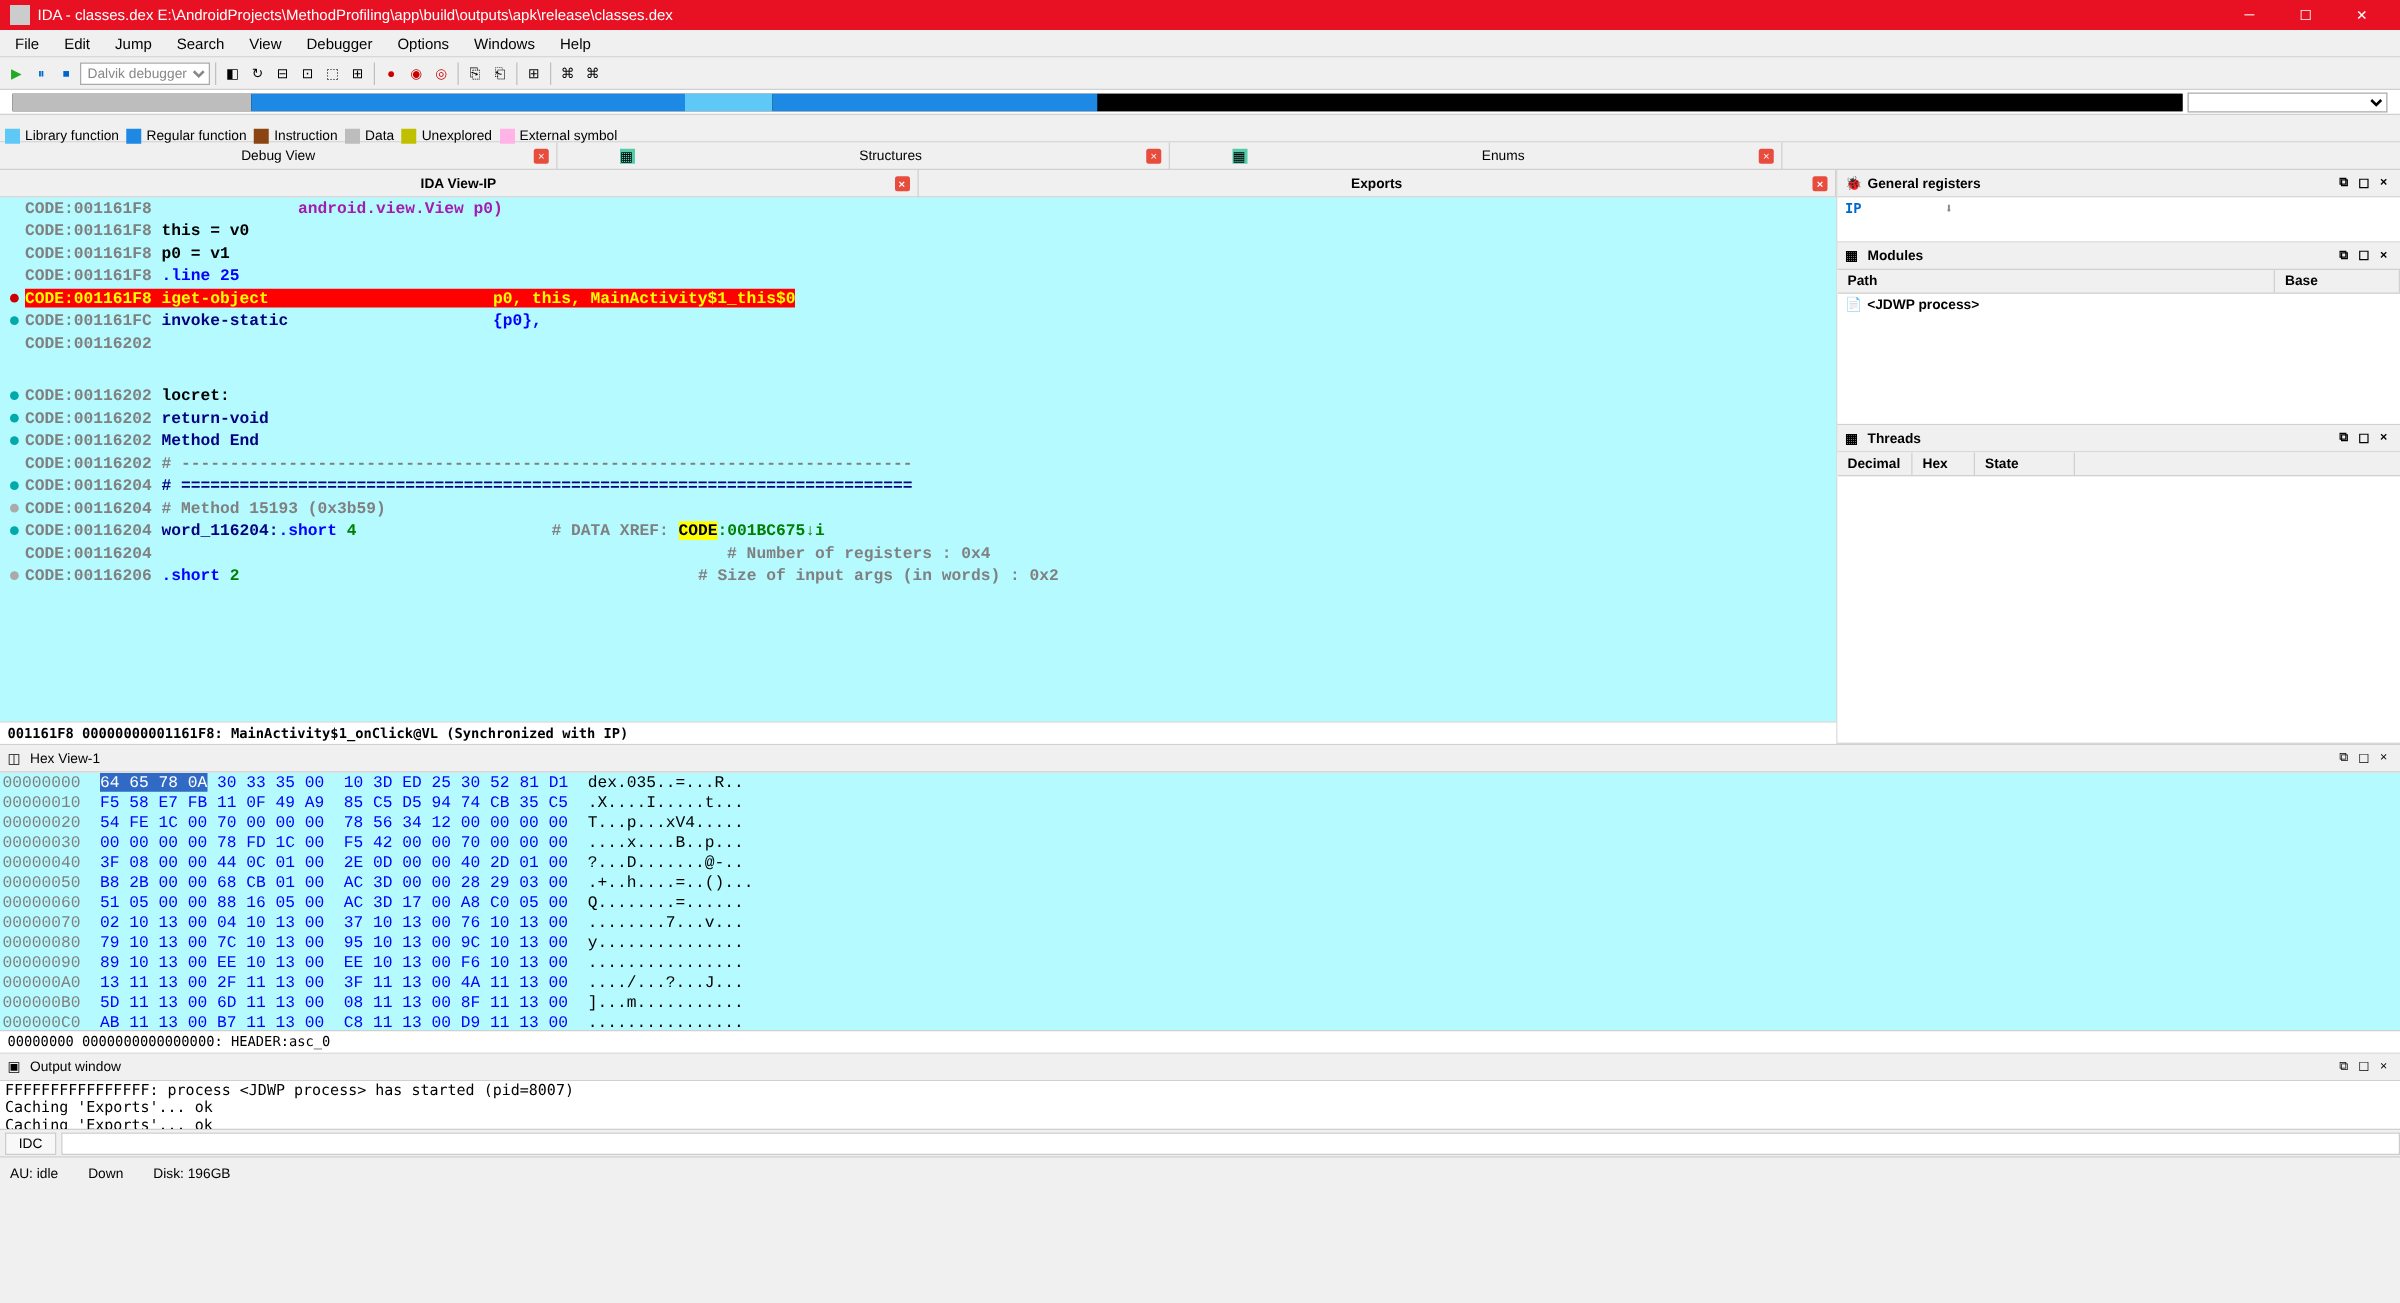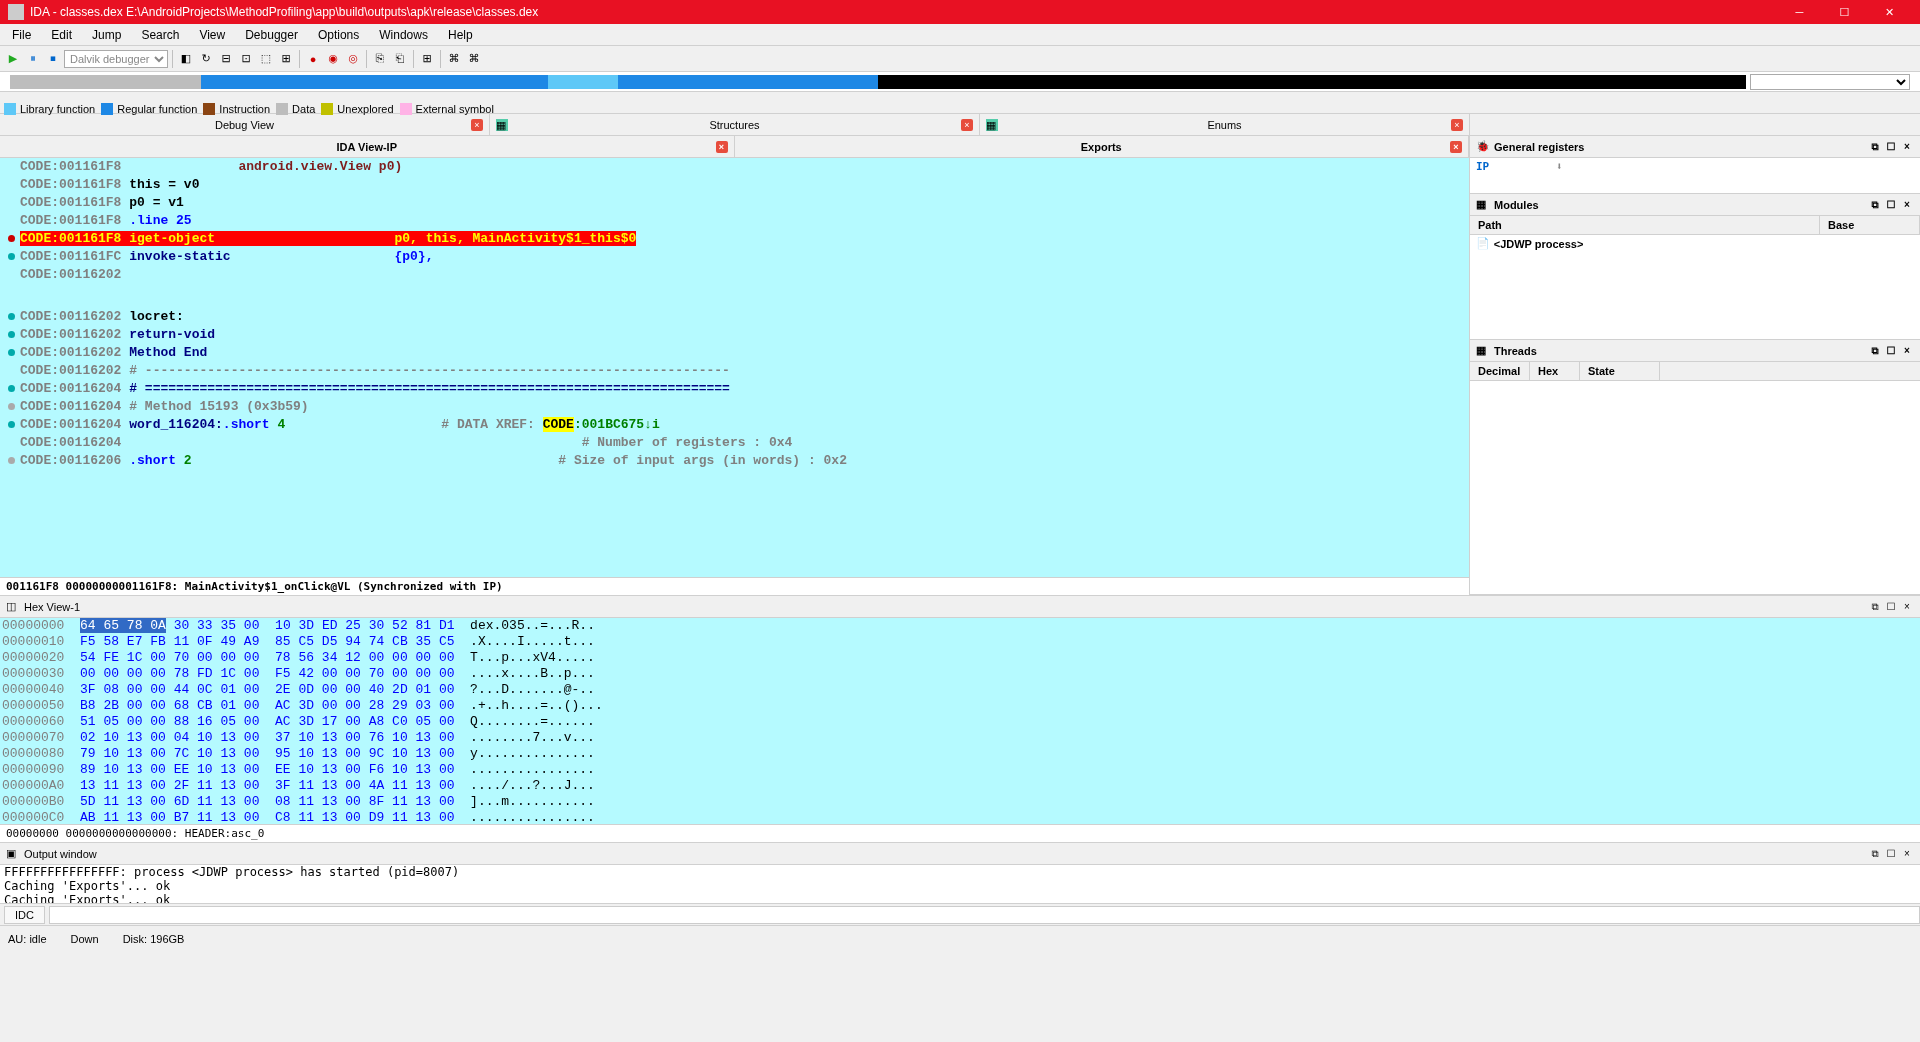--- a/index.html
+++ b/index.html
@@ -15,21 +15,21 @@
 .tool-btn { width: 18px; height: 18px; display: flex; align-items: center; justify-content: center; cursor: pointer; font-size: 11px; }
 .tool-sep { width: 1px; height: 18px; background: #c0c0c0; margin: 0 2px; }
 .debugger-select { font-size: 11px; padding: 1px; background: white; border: 1px solid #aaa; color: #888; }
 .nav-bar { background: #fff; height: 20px; display: flex; align-items: center; border-bottom: 1px solid #d0d0d0; padding: 0 10px; }
 .nav-ruler { flex: 1; height: 14px; background: #000; position: relative; margin-right: 4px; }
 .nav-ruler .seg { position: absolute; height: 100%; top: 0; }
 .nav-dropdown { width: 160px; height: 16px; border: 1px solid #aaa; background: white; }
 .legend-bar { background: #f0f0f0; height: 22px; display: flex; align-items: center; padding: 0 4px; gap: 6px; border-bottom: 1px solid #d0d0d0; font-size: 11px; }
 .legend-item { display: flex; align-items: center; gap: 4px; margin-top: 12px; }
 .legend-swatch { width: 12px; height: 12px; }
-.tabs-row { background: #f0f0f0; height: 22px; display: flex; align-items: center; border-bottom: 1px solid #d0d0d0; }
+.tabs-row { background: #f0f0f0; height: 22px; display: flex; align-items: center; border-bottom: 1px solid #d0d0d0; gap: 44px; }
 .tab { flex: 1; height: 22px; display: flex; align-items: center; justify-content: center; border-right: 1px solid #d0d0d0; position: relative; padding: 0 8px; cursor: pointer; font-size: 11px; }
 .tab .tab-icon { position: absolute; left: 6px; width: 12px; height: 12px; }
 .tab .tab-close { position: absolute; right: 6px; width: 12px; height: 12px; background: #e74c3c; color: white; font-size: 9px; display: flex; align-items: center; justify-content: center; cursor: pointer; border-radius: 2px; }
 .main-layout { display: flex; height: 460px; border-bottom: 1px solid #d0d0d0; font-weight: bold; }
 .left-pane { flex: 1; display: flex; flex-direction: column; border-right: 1px solid #d0d0d0; }
 .right-pane { width: 450px; display: flex; flex-direction: column; }
 .subtabs { background: #f0f0f0; height: 22px; display: flex; align-items: center; border-bottom: 1px solid #d0d0d0; }
 .subtab { flex: 1; height: 22px; display: flex; align-items: center; justify-content: center; border-right: 1px solid #d0d0d0; position: relative; font-size: 11px; cursor: pointer; }
 .subtab .subtab-close { position: absolute; right: 6px; width: 12px; height: 12px; background: #e74c3c; color: white; font-size: 9px; display: flex; align-items: center; justify-content: center; cursor: pointer; border-radius: 2px; }
 .disasm-view { flex: 1; background: #b5faff; font-family: 'Consolas', 'Courier New', monospace; font-size: 13px; overflow-y: scroll; position: relative; }
@@ -176,21 +176,21 @@
       <div class="subtab">
           <span>IDA View-IP</span>
           <span class="subtab-close">×</span>
         </div>
       <div class="subtab">
           <span>Exports</span>
           <span class="subtab-close">×</span>
         </div>
     </div>
     <div class="disasm-view" id="disasm">
-        <div class="disasm-line" style="padding-left: 20px;"><span class="addr">CODE:001161F8</span><span style="color:#7f1d1d">               android.view.View p0)</span></div>
+        <div class="disasm-line" style="padding-left: 20px;"><span class="addr">CODE:001161F8</span><span style="color:#a21caf">               android.view.View p0)</span></div>
         <div class="disasm-line" style="padding-left: 20px;"><span class="addr">CODE:001161F8</span><span style="color:#000"> this = v0</span></div>
         <div class="disasm-line" style="padding-left: 20px;"><span class="addr">CODE:001161F8</span><span style="color:#000"> p0 = v1</span></div>
         <div class="disasm-line" style="padding-left: 20px;"><span class="addr">CODE:001161F8</span><span style="color:#0000ff"> .line 25</span></div>
         <div class="disasm-line" style="padding-left: 20px;"><span style="position:absolute;left:8px;width:7px;height:7px;border-radius:50%;background:#c00;margin-top:5px"></span><span class="hl-red"><span>CODE:001161F8</span> iget-object                       p0, this, MainActivity$1_this$0</span></div>
         <div class="disasm-line" style="padding-left: 20px;"><span style="position:absolute;left:8px;width:7px;height:7px;border-radius:50%;background:#0aa;margin-top:5px"></span><span class="addr">CODE:001161FC</span><span style="color:#000080"> invoke-static</span><span style="color:#0000ff">                     {p0}, <void mainactivity.access$000(ref)="" mainactivity_access$000@vl=""></void></span></div>
         <div class="disasm-line" style="padding-left: 20px;"><span class="addr">CODE:00116202</span><span style="color:#000"></span></div>
         <div class="disasm-line" style="padding-left: 20px; margin-top: 24px;"><span style="position:absolute;left:8px;width:7px;height:7px;border-radius:50%;background:#0aa;margin-top:5px"></span><span class="addr">CODE:00116202</span><span style="color:#000"> locret:</span></div>
         <div class="disasm-line" style="padding-left: 20px;"><span style="position:absolute;left:8px;width:7px;height:7px;border-radius:50%;background:#0aa;margin-top:5px"></span><span class="addr">CODE:00116202</span><span style="color:#000080"> return-void</span></div>
         <div class="disasm-line" style="padding-left: 20px;"><span style="position:absolute;left:8px;width:7px;height:7px;border-radius:50%;background:#0aa;margin-top:5px"></span><span class="addr">CODE:00116202</span><span style="color:#000080"> Method End</span></div>
         <div class="disasm-line" style="padding-left: 20px;"><span class="addr">CODE:00116202</span><span style="color:#808080"> # ---------------------------------------------------------------------------</span></div>

